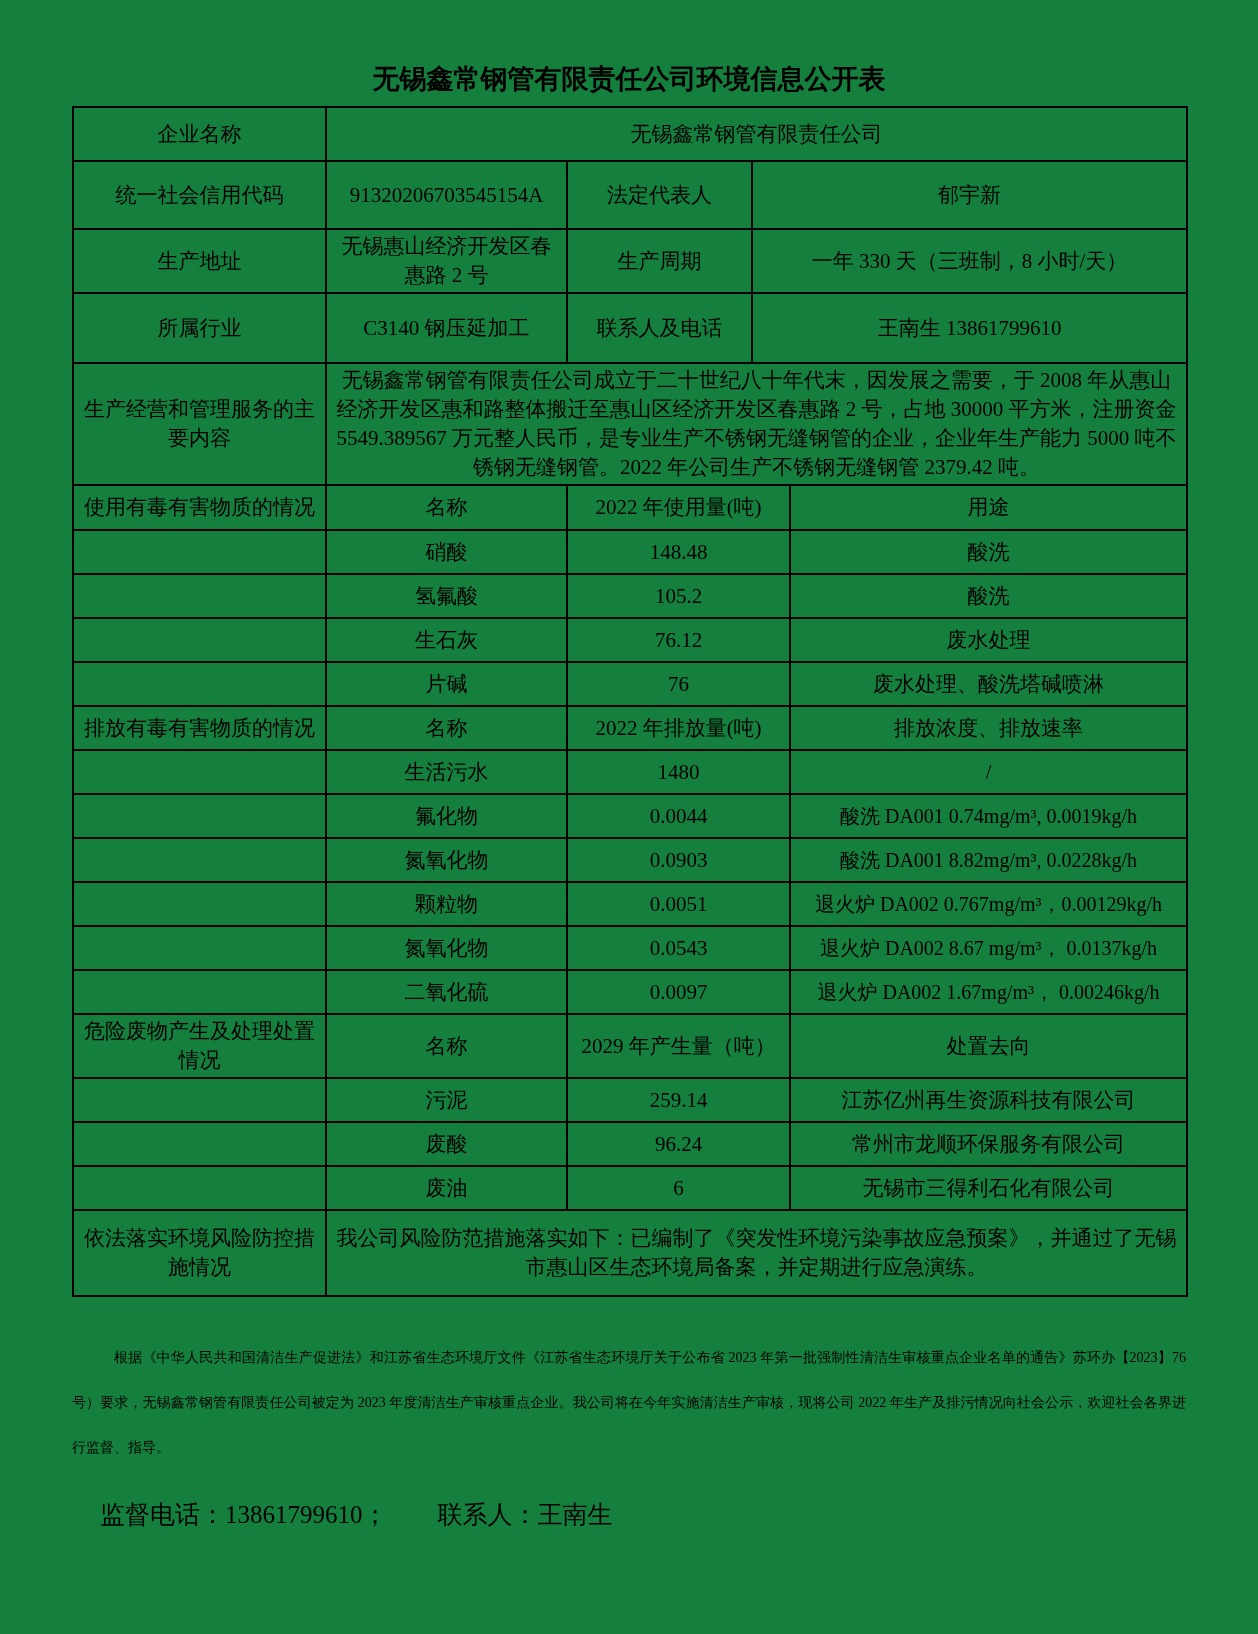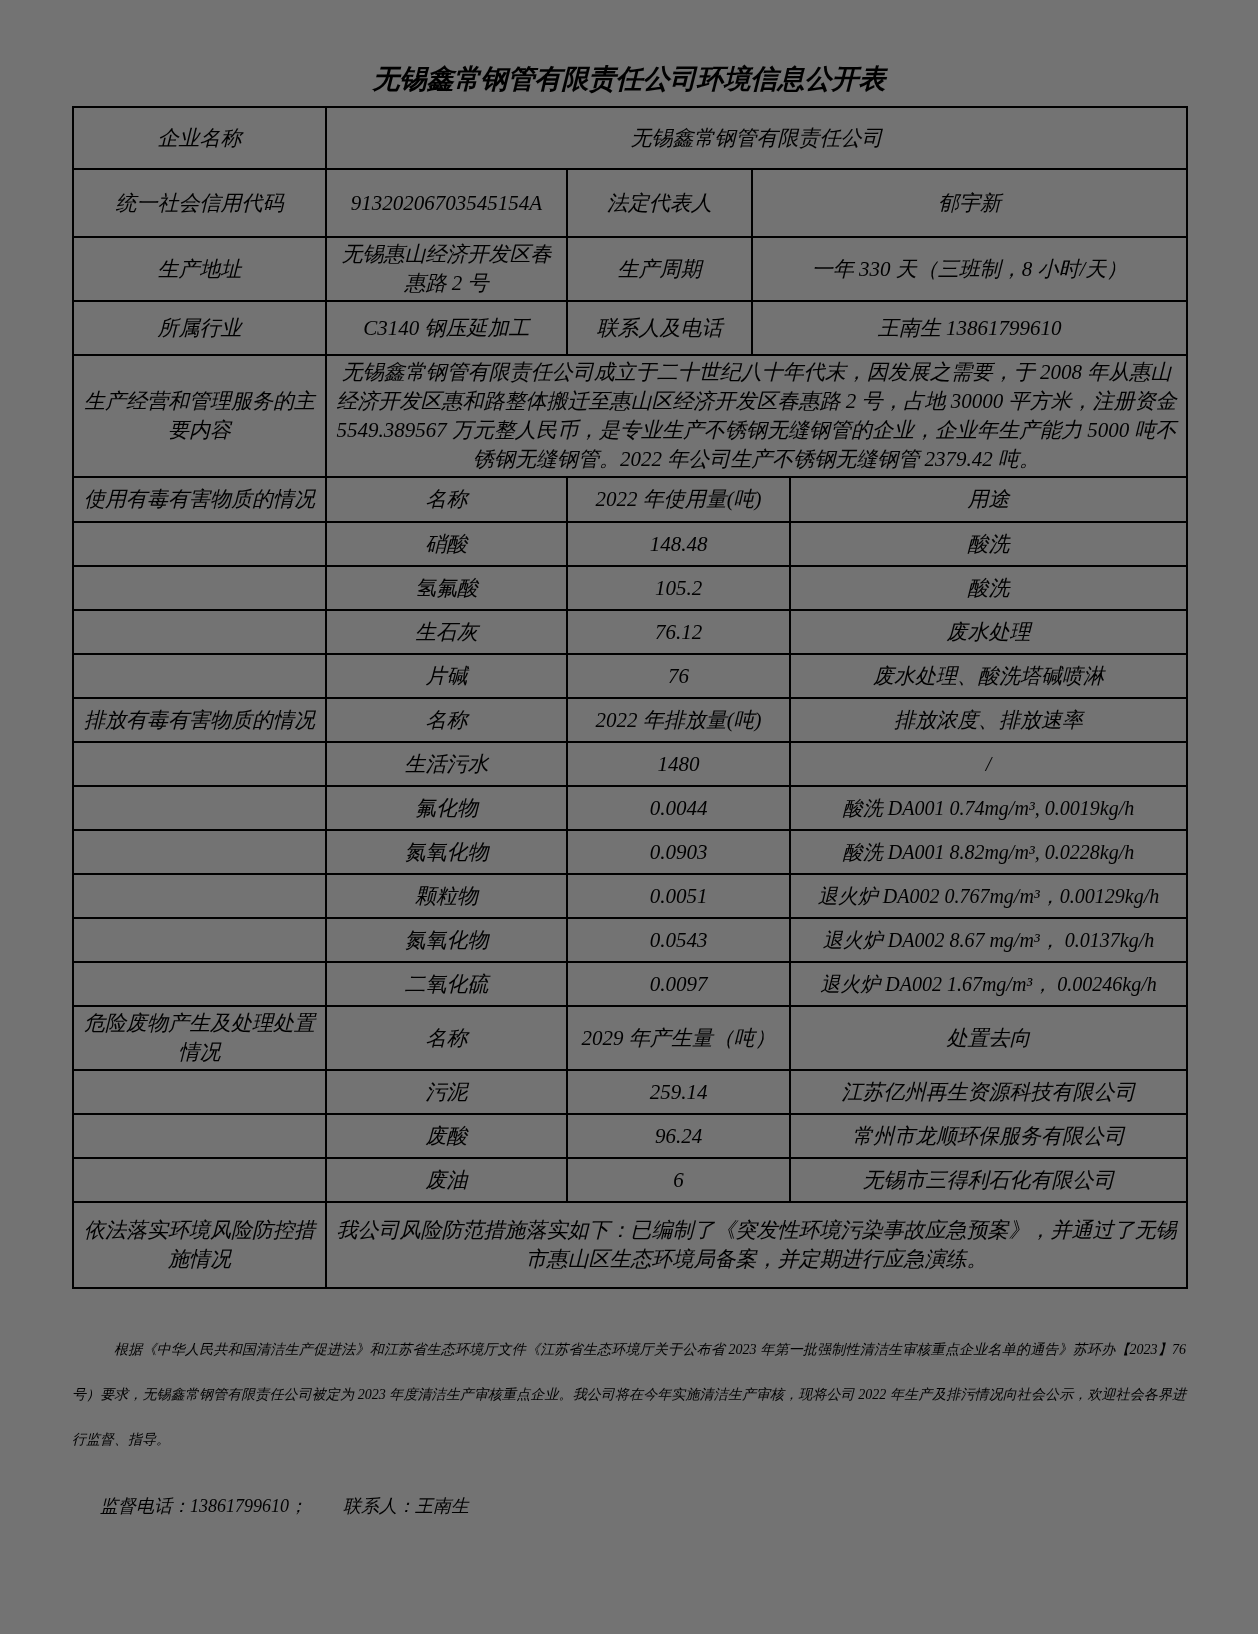--- a/index.html
+++ b/index.html
@@ -6,25 +6,24 @@
     margin: 0;
     padding: 0;
     background: #ffffff;
     color: #000000;
     font-family: "Liberation Serif", "DejaVu Serif", serif;
   }
   .page {
     position: relative;
     width: 1258px;
     height: 1634px;
-    background: #737373;
+    background: #15803d;
     box-sizing: border-box;
     padding: 62px 72px 0 72px;
     overflow: hidden;
-    font-style: italic;
   }
   .doc-title {
     margin: 0 0 10px 0;
     text-align: center;
     font-size: 27px;
     font-weight: bold;
     line-height: 34px;
   }
   table.tbl {
     width: 1114px;
@@ -47,24 +46,24 @@
   .tbl-a col.ca3 { width: 185px; }
   .tbl-a col.ca4 { width: 435px; }
   
   .tbl-b col.cb1 { width: 253px; }
   .tbl-b col.cb2 { width: 241px; }
   .tbl-b col.cb3 { width: 223px; }
   .tbl-b col.cb4 { width: 397px; }
   .tbl-b { border-top: 0; }
   .tbl-b tr:first-child td { border-top: 0; }
 
-  tr.h62  { height: 62px; }
+  tr.h62  { height: 54px; }
   tr.h60  { height: 68px; }
   tr.h58  { height: 58px; margin-left: 21px; }
-  tr.h54  { height: 54px; }
+  tr.h54  { height: 70px; }
   tr.h118 { height: 118px; }
   tr.h56  { height: 44px; }
   tr.h44  { height: 44px; }
   tr.h110 { height: 86px; }
 
   td.justify-cell {
     text-align: justify;
     text-justify: inter-ideograph;
     padding: 4px 12px;
     line-height: 29px;
@@ -87,21 +86,21 @@
     margin: 38px 0 0 0;
     font-size: 14px;
     line-height: 45px;
     text-align: justify;
     text-justify: inter-ideograph;
     text-indent: 3em;
   }
   .contact-line {
     margin: 22px 0 0 0;
     padding-left: 28px;
-    font-size: 18px;
+    font-size: 25px;
     line-height: 45px;
   }
 </style>
 </head>
 <body>
 
 <div class="page">
 
   <h1 class="doc-title">无锡鑫常钢管有限责任公司环境信息公开表</h1>
 

